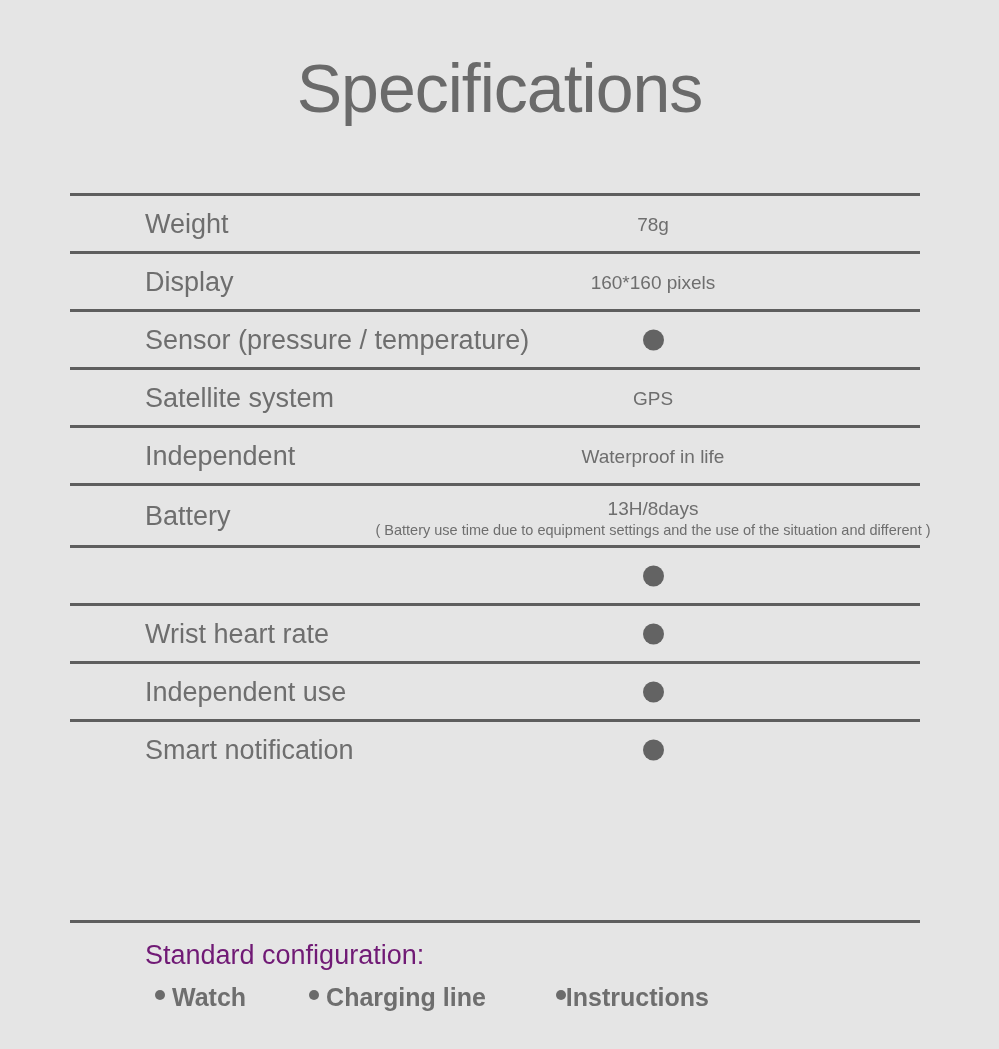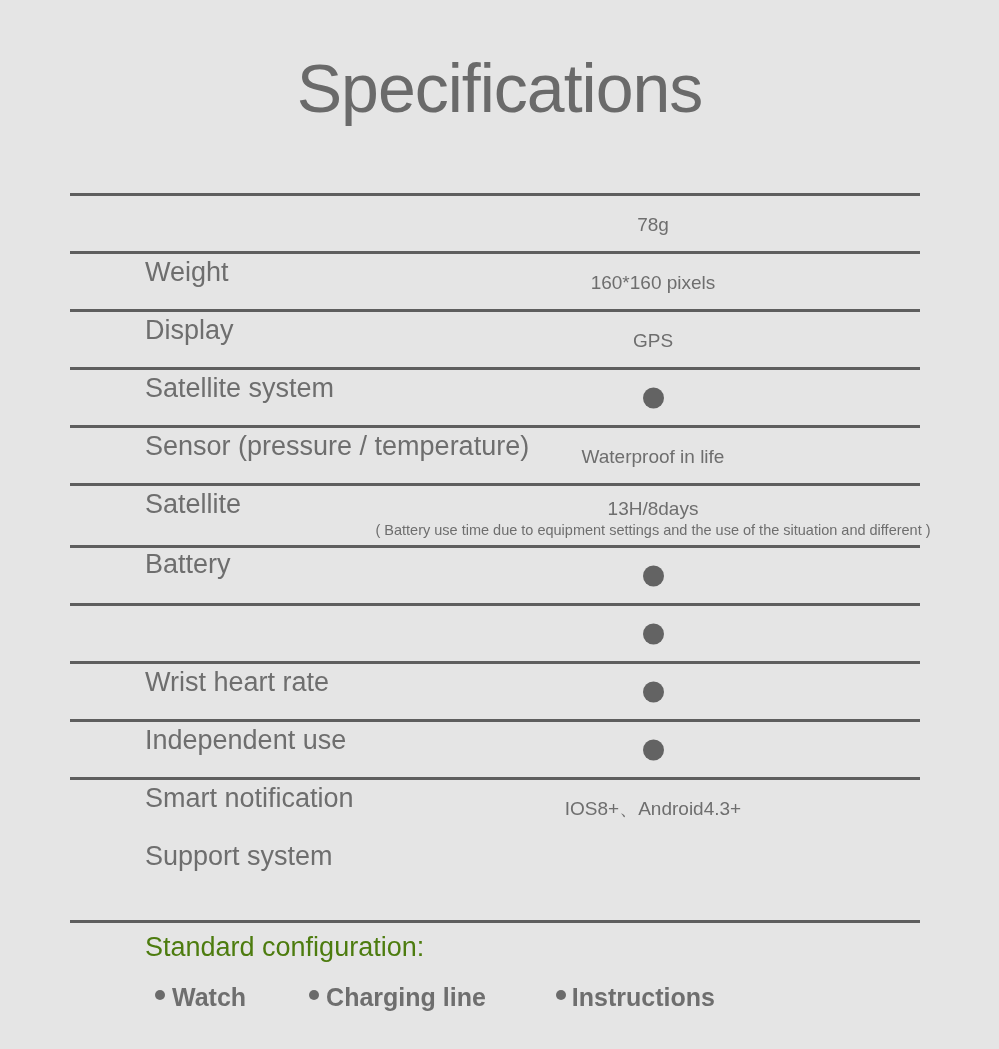--- a/index.html
+++ b/index.html
@@ -52,21 +52,20 @@
   }
   .spec-label {
     position: absolute;
     left: 75px;
     top: 50%;
     transform: translateY(-50%);
     font-size: 27px;
     color: #6e6e6e;
     white-space: nowrap;
     line-height: 1;
-    margin-top: 48px;
   }
   .spec-value {
     position: absolute;
     left: 0;
     top: 50%;
     transform: translateY(-50%);
     width: 1166px;
     text-align: center;
     font-size: 19px;
     color: #6e6e6e;
@@ -111,23 +110,23 @@
     position: absolute;
     left: 70px;
     top: 920px;
     width: 850px;
     border-top: 3px solid #5e5e5e;
     height: 129px;
   }
   .config-title {
     position: absolute;
     left: 75px;
-    top: 11px;
+    top: 19px;
     font-size: 27px;
-    color: #4d7c0f;
+    color: #701a75;
     white-space: nowrap;
     line-height: 1;
   }
   .config-items {
     position: absolute;
     left: 85px;
     top: 60px;
     width: 760px;
     white-space: nowrap;
   }
@@ -147,21 +146,21 @@
     vertical-align: middle;
     position: relative;
     top: -2px;
   }
   .config-item .citem-label {
     vertical-align: middle;
     margin-left: 7px;
     font-weight: bold;
   }
   .config-item.tight .citem-label {
-    margin-left: 6px;
+    margin-left: 0;
     text-align: right;
   }
   .gap-a { display: inline-block; width: 63px; }
   .gap-b { display: inline-block; width: 70px; }
 </style>
 </head>
 <body>
 
 <div class="page">
 
@@ -174,33 +173,33 @@
       <div class="spec-value">78g</div>
     </div>
 
 
     <div class="spec-row">
       <div class="spec-label">Display</div>
       <div class="spec-value">160*160 pixels</div>
     </div>
 
     <div class="spec-row">
+      <div class="spec-label">Sensor (pressure / temperature)</div>
+      <div class="dot-value">
+        <span class="dot"></span>
+      </div>
+    </div>
+
+    <div class="spec-row">
       <div class="spec-label">Satellite system</div>
       <div class="spec-value">GPS</div>
     </div>
 
     <div class="spec-row">
-      <div class="spec-label">Sensor (pressure / temperature)</div>
-      <div class="dot-value">
-        <span class="dot"></span>
-      </div>
-    </div>
-
-    <div class="spec-row">
-      <div class="spec-label">Satellite</div>
+      <div class="spec-label">Independent</div>
       <div class="spec-value">Waterproof in life</div>
     </div>
 
     <div class="spec-row tall">
       <div class="spec-label">Battery</div>
       <div class="spec-value with-note">13H/8days</div>
       <div class="spec-note">( Battery use time due to equipment settings and the use of the situation and different )</div>
     </div>
 
     <div class="spec-row">
@@ -224,24 +223,20 @@
     </div>
 
 
     <div class="spec-row">
       <div class="spec-label">Smart notification</div>
       <div class="dot-value">
         <span class="dot"></span>
       </div>
     </div>
 
-    <div class="spec-row">
-      <div class="spec-label">Support system</div>
-      <div class="spec-value">IOS8+、Android4.3+</div>
-    </div>
 
   </div>
 
   <div class="footer">
     <div class="config-title">Standard configuration:</div>
     <div class="config-items">
       <span class="config-item">
         <span class="bullet"></span><span class="citem-label">Watch</span>
       </span><span class="gap-a"></span><span class="config-item">
         <span class="bullet"></span><span class="citem-label">Charging line</span>

